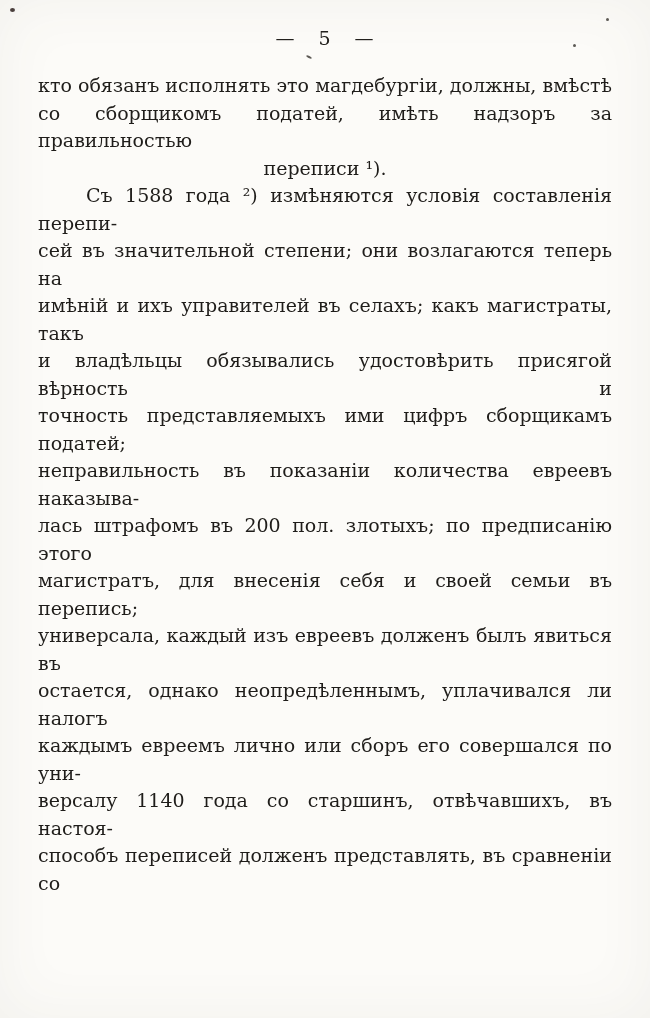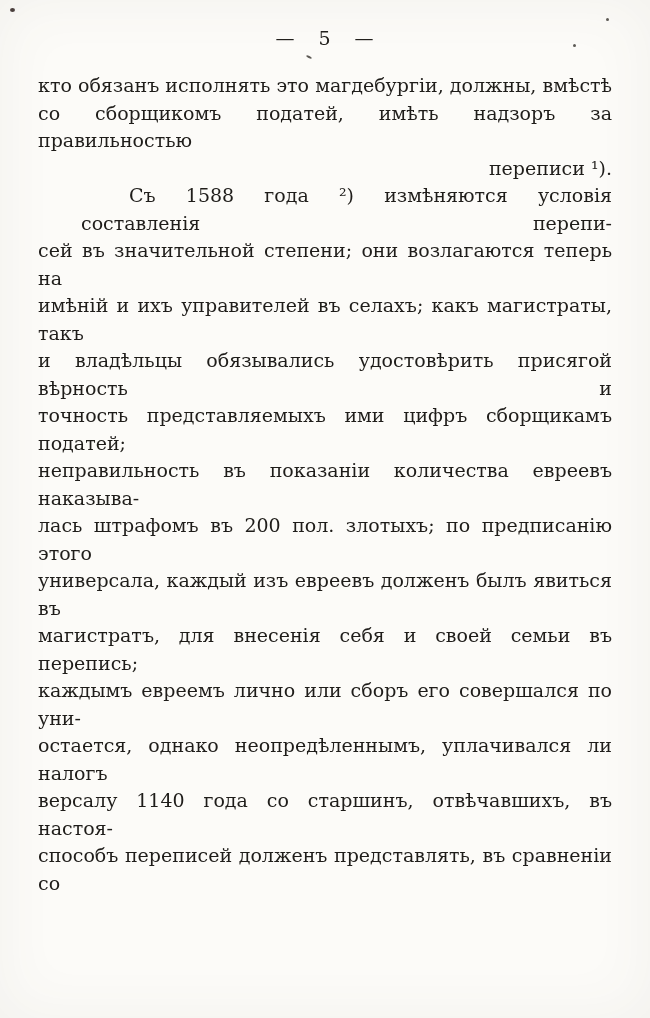--- a/index.html
+++ b/index.html
@@ -28,27 +28,27 @@
     color: #22201d;
   }
   .body-text {
     margin-top: 20px;
     padding: 0 38px;
     font-size: 19px;
     line-height: 27.5px;
   }
   .line {
     white-space: normal;
-    text-align: right;
+    text-align: center;
   }
   .line.j {
     text-align: justify;
     text-align-last: justify;
   }
-  .line.indent { text-indent: 48px; margin-left: 43px; }
+  .line.indent { text-indent: 48px; }
   .speck {
     position: absolute;
     background: #5d5a55;
     border-radius: 50%;
   }
   .speck.s1 { left: 10px;  top: 8px;  width: 5px; height: 4px; background:#4a3f3c; }
   .speck.s2 { left: 606px; top: 18px; width: 3px; height: 3px; }
   .speck.s3 { left: 306px; top: 56px; width: 6px; height: 2px; transform: rotate(25deg); }
   .speck.s4 { left: 573px; top: 44px; width: 3px; height: 3px; }
 </style>
@@ -68,22 +68,22 @@
     <div class="line j">кто обязанъ исполнять это магдебургіи, должны, вмѣстѣ</div>
     <div class="line j">со сборщикомъ податей, имѣть надзоръ за правильностью</div>
     <div class="line">переписи ¹).</div>
     <div class="line j indent">Съ 1588 года ²) измѣняются условія составленія перепи-</div>
     <div class="line j">сей въ значительной степени; они возлагаются теперь на</div>
     <div class="line j">имѣній и ихъ управителей въ селахъ; какъ магистраты, такъ</div>
     <div class="line j">и владѣльцы обязывались удостовѣрить присягой вѣрность и</div>
     <div class="line j">точность представляемыхъ ими цифръ сборщикамъ податей;</div>
     <div class="line j">неправильность въ показаніи количества евреевъ наказыва-</div>
     <div class="line j">лась штрафомъ въ 200 пол. злотыхъ; по предписанію этого</div>
+    <div class="line j">магистратъ, для внесенія себя и своей семьи въ перепись;</div>
     <div class="line j">универсала, каждый изъ евреевъ долженъ былъ явиться въ</div>
-    <div class="line j">магистратъ, для внесенія себя и своей семьи въ перепись;</div>
+    <div class="line j">остается, однако неопредѣленнымъ, уплачивался ли налогъ</div>
     <div class="line j">каждымъ евреемъ лично или сборъ его совершался по уни-</div>
-    <div class="line j">остается, однако неопредѣленнымъ, уплачивался ли налогъ</div>
     <div class="line j">версалу 1140 года со старшинъ, отвѣчавшихъ, въ настоя-</div>
     <div class="line j">способъ переписей долженъ представлять, въ сравненіи со</div>
 
   </div>
 
 </div>
 
 </body></html>

